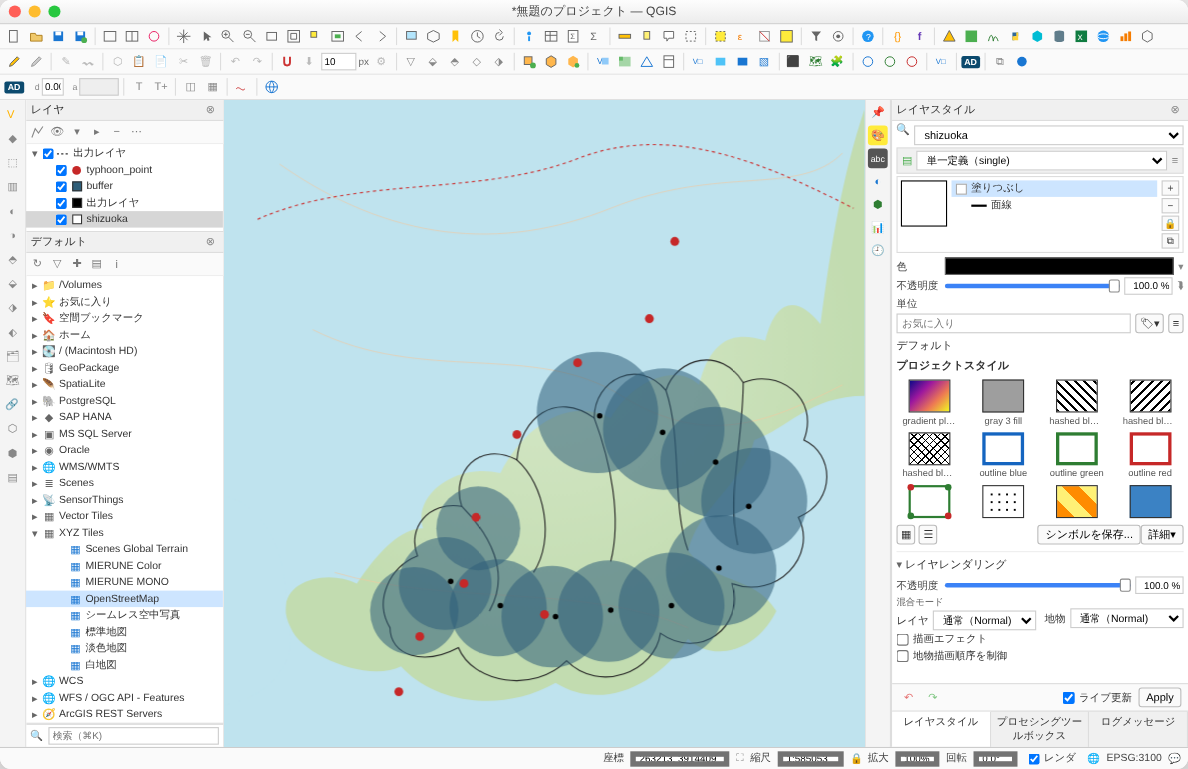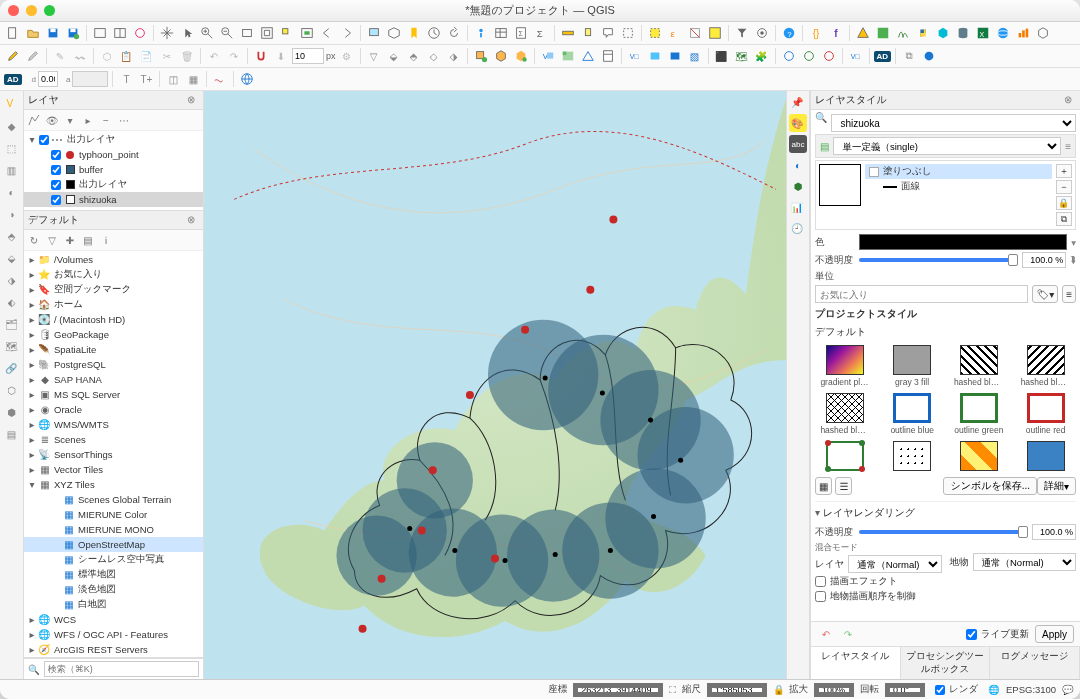--- a/index.html
+++ b/index.html
@@ -938,22 +938,22 @@
         <div class="kv">
           <label>単位</label>
         </div>
 
         <div class="search-row">
           <input placeholder="お気に入り" style="">
           <div class="btn" style="padding:0 3px;">🏷▾</div>
           <div class="btn" style="padding:0 3px;">≡</div>
         </div>
 
+        <div class="section-title">デフォルト</div>
         <div class="section-title" style="font-weight:bold;">プロジェクトスタイル</div>
-        <div class="section-title">デフォルト</div>
 
         <div class="swatch-grid" id="swatches">
             <div class="sw-item">
               <div class="sw-box" style="background:linear-gradient(135deg,#0d0887,#9c179e,#ed7953,#f0f921);position:relative"></div>
               <div class="sw-lbl">gradient plasma</div>
             </div>
             <div class="sw-item">
               <div class="sw-box" style="background:#9e9e9e;position:relative"></div>
               <div class="sw-lbl">gray 3 fill</div>
             </div>

